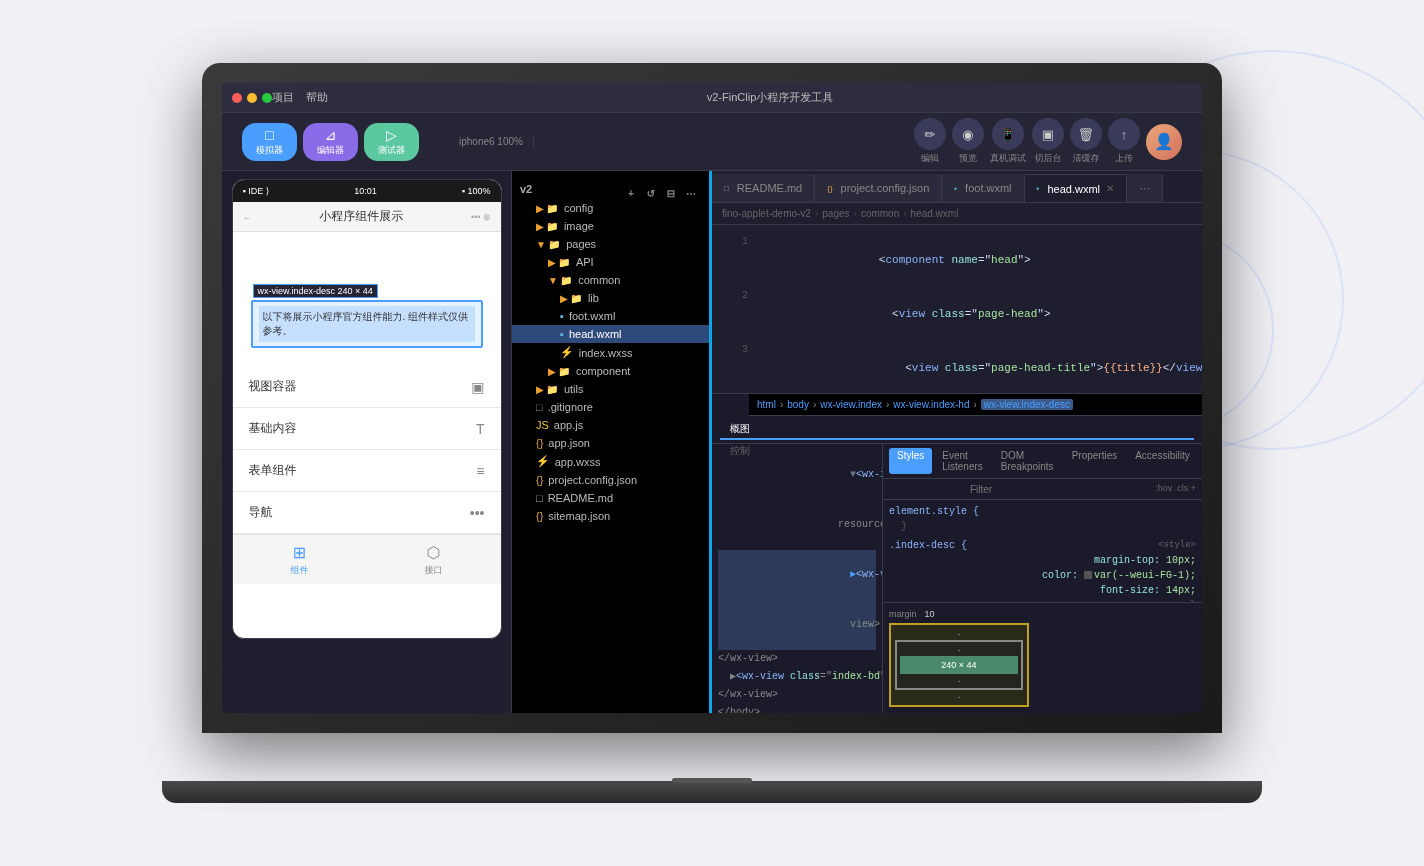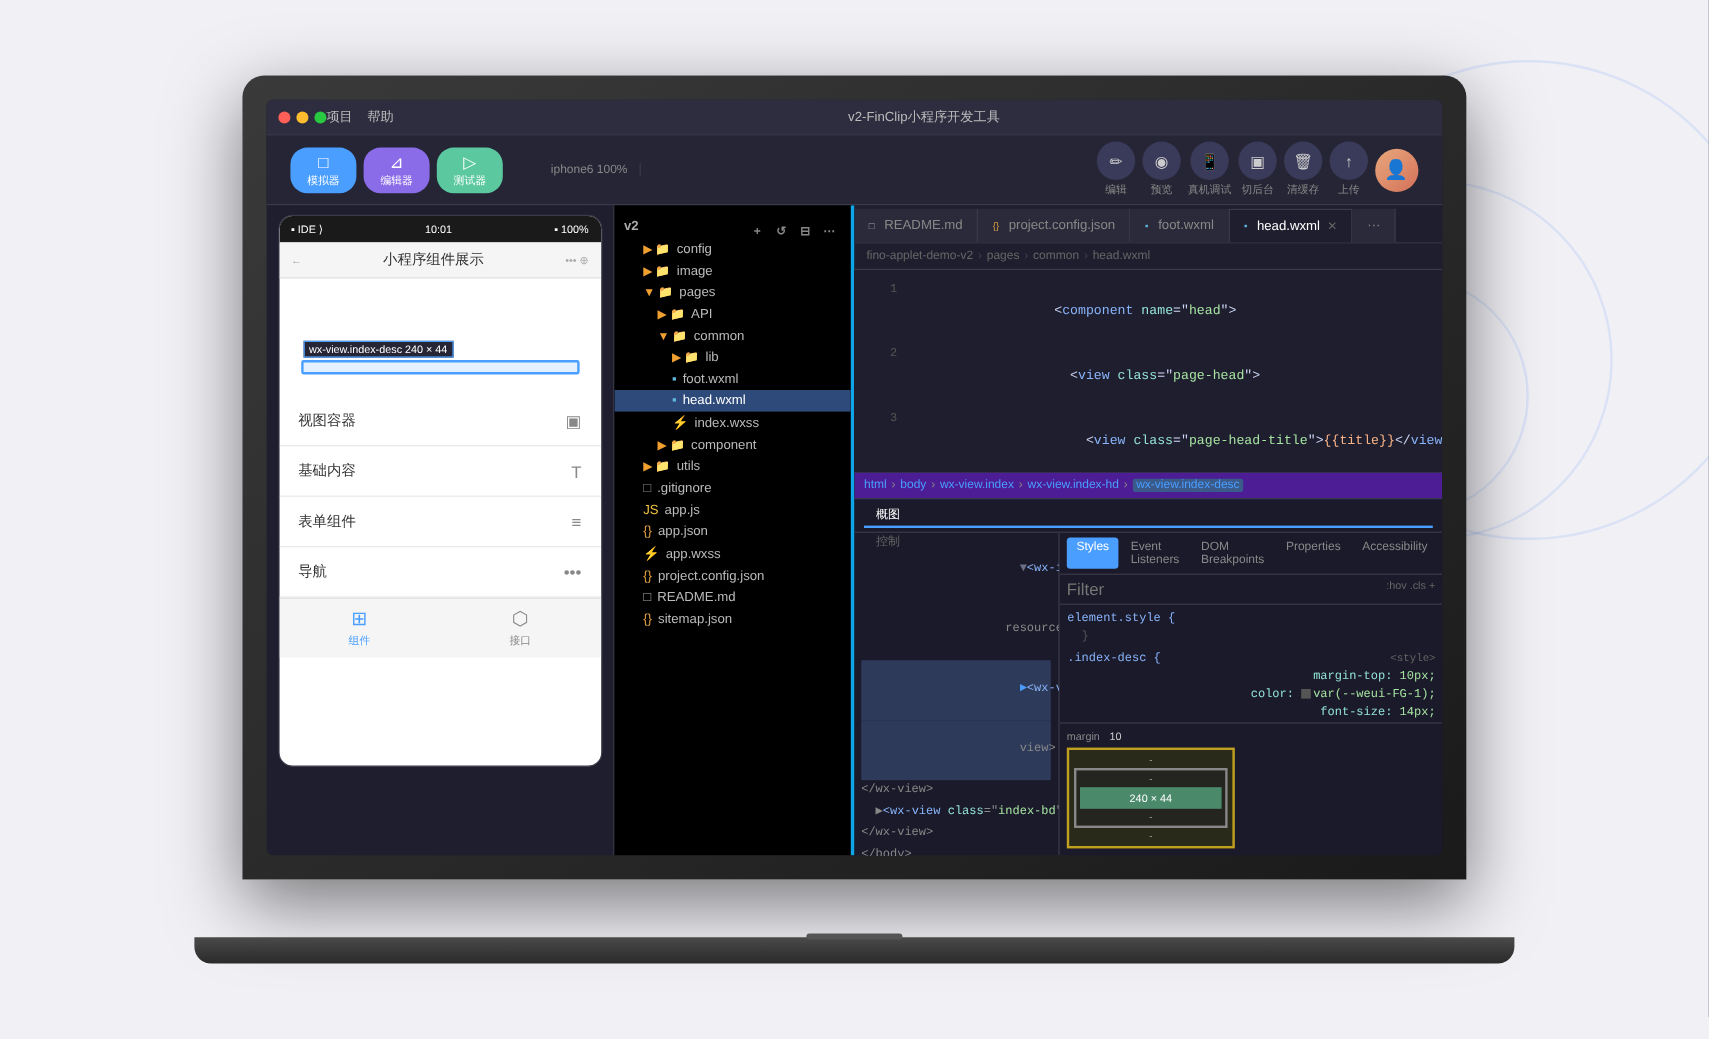--- a/index.html
+++ b/index.html
@@ -407,29 +407,30 @@
       font-size: 10px;
       line-height: 15px;
     }
     .css-rule { color: #89b4fa; }
     .css-prop { color: #94e2d5; margin-left: 12px; }
     .css-val { color: #a6e3a1; }
 
     
     .node-breadcrumb {
       height: 22px;
-      background: #4c1d95;
+      background: #000000;
       display: flex;
       align-items: center;
       padding: 0 8px;
       gap: 4px;
       font-size: 10px;
       color: #888;
       flex-shrink: 0;
       border-bottom: 1px solid #3a3a4a;
+      margin-left: 37px;
     }
     .node-tag {
       color: #4a9eff;
       cursor: pointer;
     }
     .node-tag.active { background: #3a5a8a; padding: 0 3px; border-radius: 2px; }
 
     
     .phone-sim {
       width: 270px;
@@ -650,20 +651,21 @@
               </div>
               <div class="phone-title">
                 <span style="font-size:9px;color:#aaa;">←</span>
                 <span>小程序组件展示</span>
                 <span style="font-size:9px;color:#aaa;">••• ⊕</span>
               </div>
 
               <div style="position:relative;padding:8px;">
                 <div class="phone-highlight-box">
                   <div class="highlight-label">wx-view.index-desc  240 × 44</div>
+                  <div style="font-size:10px;color:#333;line-height:1.4;background:rgba(74,158,255,0.2);padding:4px;">以下将展示小程序官方组件能力. 组件样式仅供参考。</div>
                 </div>
               </div>
               <div>
                 <div class="phone-menu-item">
                   <span>视图容器</span>
                   <span class="phone-menu-icon">▣</span>
                 </div>
                 <div class="phone-menu-item">
                   <span>基础内容</span>
                   <span class="phone-menu-icon">T</span>
@@ -874,21 +876,21 @@
 
                 <div class="bottom-styles">
                   <div class="styles-tabs">
                     <span class="styles-tab active">Styles</span>
                     <span class="styles-tab inactive">Event Listeners</span>
                     <span class="styles-tab inactive">DOM Breakpoints</span>
                     <span class="styles-tab inactive">Properties</span>
                     <span class="styles-tab inactive">Accessibility</span>
                   </div>
                   <div class="styles-filter">
-                    <input type="text" class="styles-filter-input" placeholder="Filter" style="background: transparent; border: none; color: rgb(136, 136, 136); font-size: 14px; width: 60%; outline: none;">
+                    <input type="text" class="styles-filter-input" placeholder="Filter" style="background: transparent; border: none; color: rgb(136, 136, 136); font-size: 10px; width: 60%; outline: none; text-align: center;">
                     <span style="float:right;font-size:9px;color:#666;">:hov .cls +</span>
                   </div>
                   <div class="styles-body">
                     <div>
                       <div class="css-rule">element.style {</div>
                       <div style="color:#555;margin-left:12px;font-size:10px;">}</div>
                     </div>
                     <div style="margin-top:4px;text-align:right;">
                       <div style="display:flex;justify-content:space-between;">
                         <span class="css-rule">.index-desc {</span>

